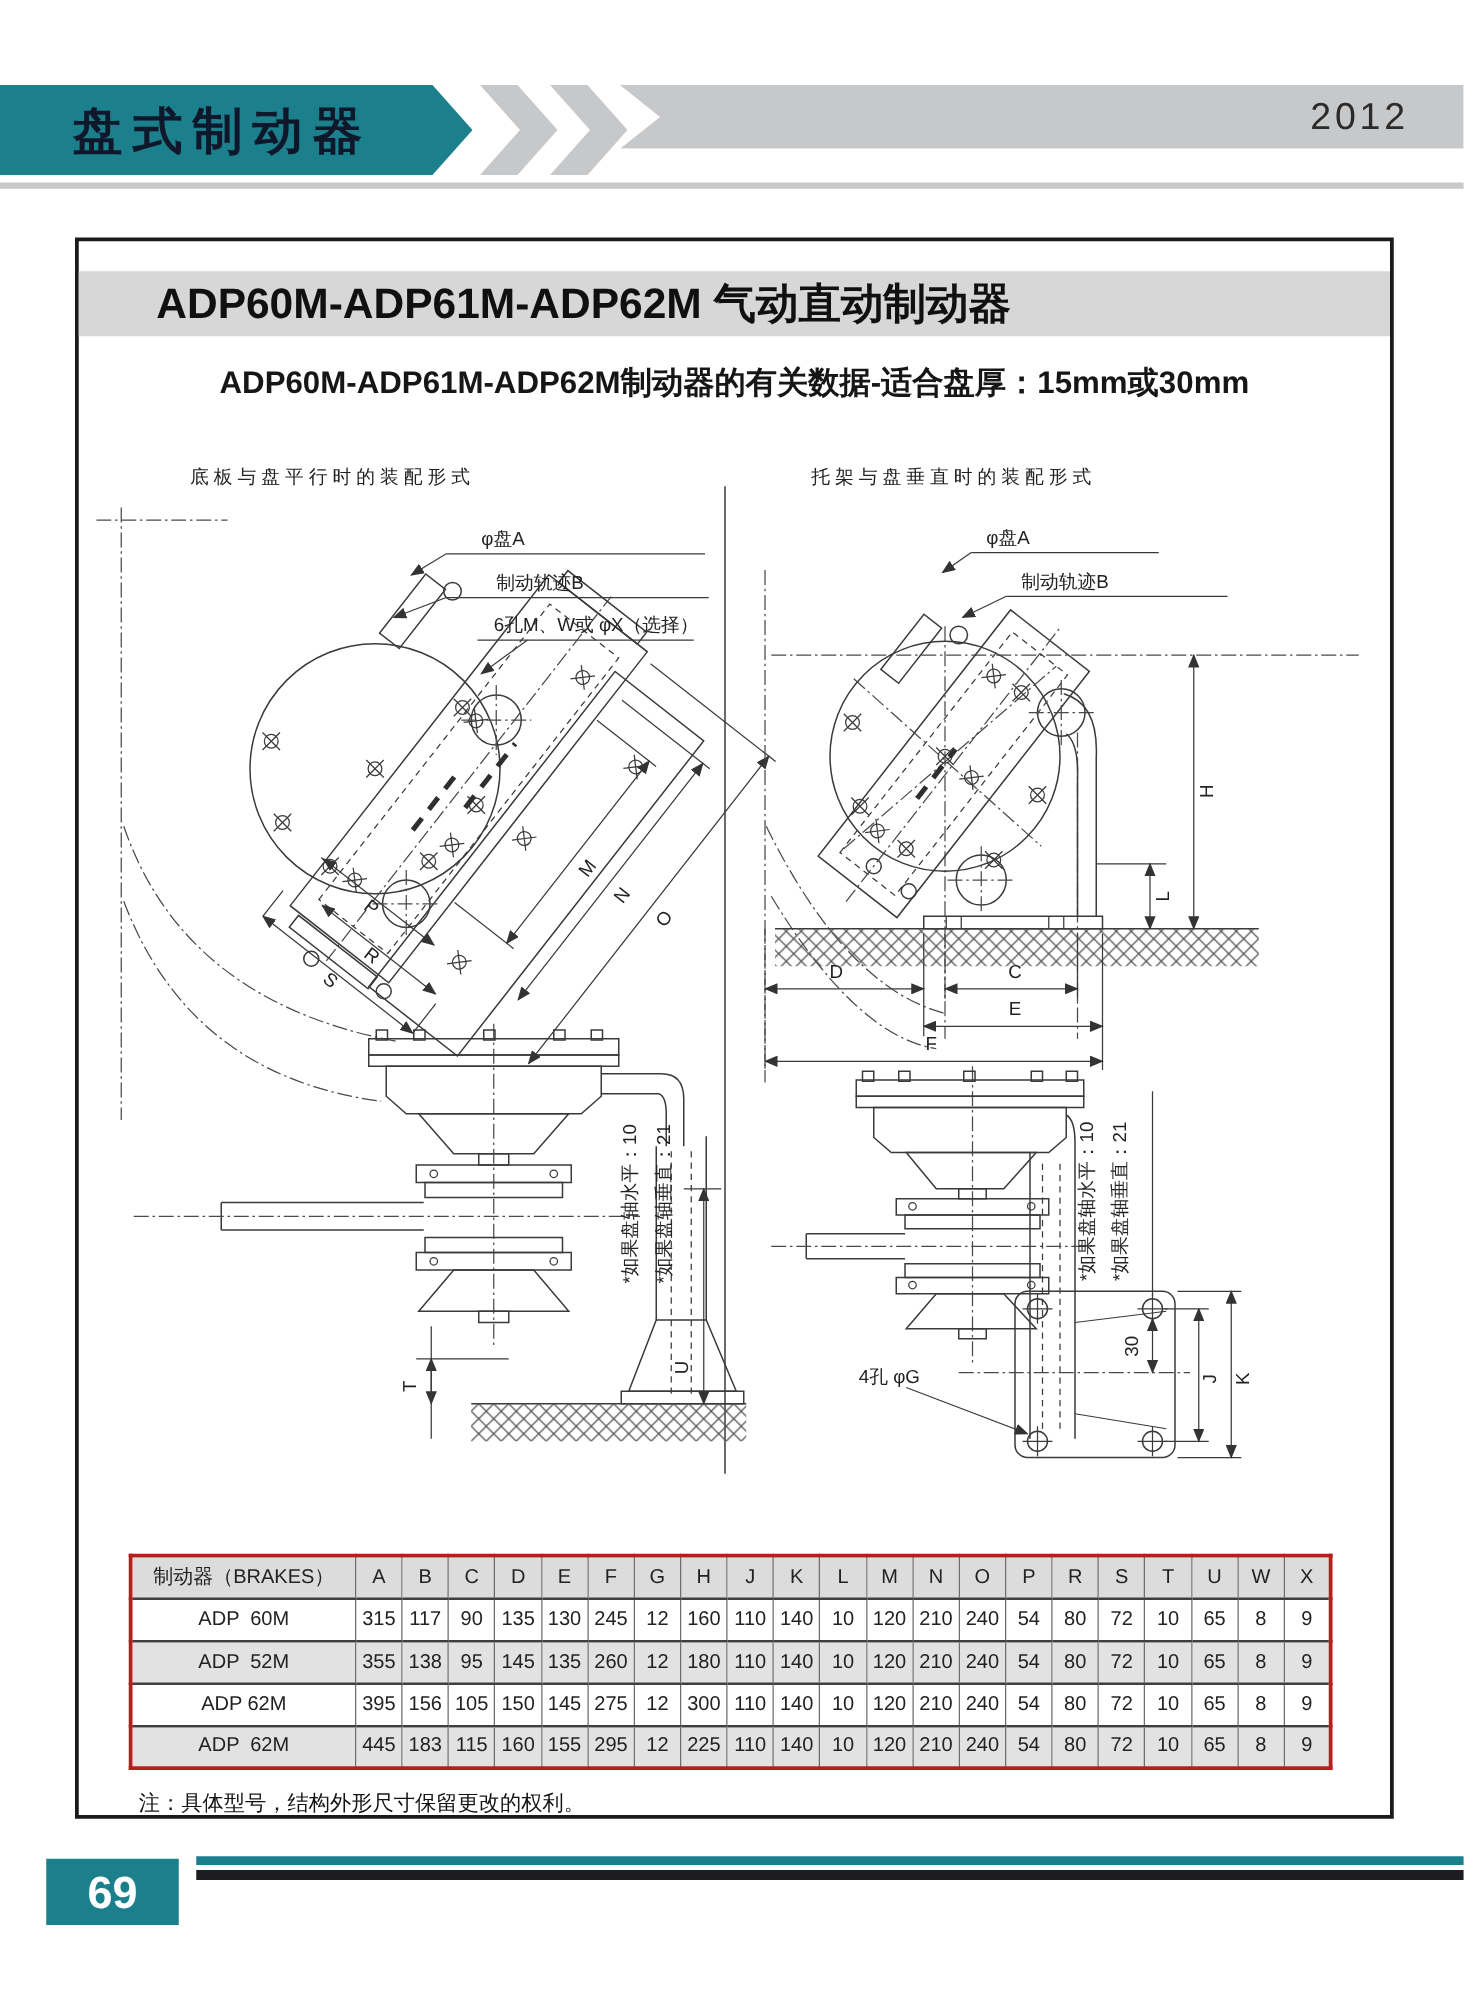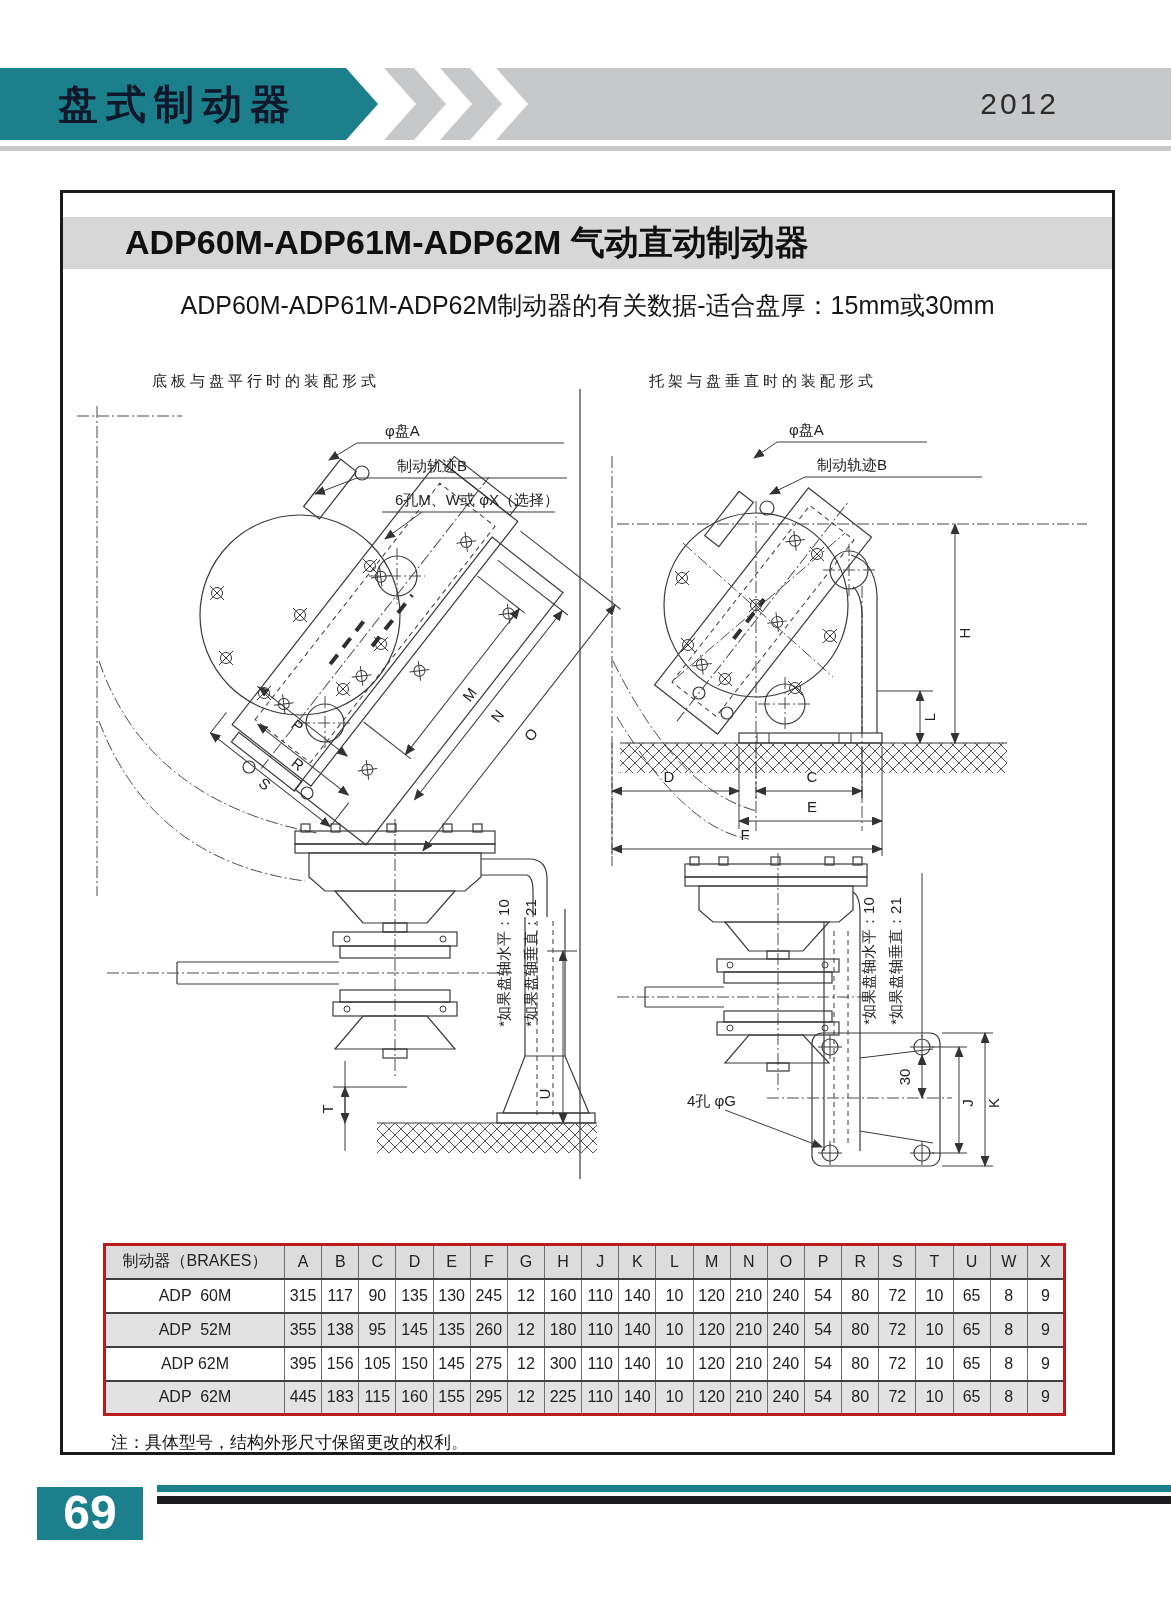--- a/index.html
+++ b/index.html
@@ -19,33 +19,33 @@
     left:0;top:68px;width:378px;height:72px;background:var(--teal);
     clip-path:polygon(0 0,346px 0,378px 50%,346px 100%,0 100%);
     display:flex;align-items:center;padding-left:58px;
     color:#0f172a;font-size:40px;font-weight:bold;letter-spacing:8px;
   }
   .chev{top:68px;width:62px;height:72px;background:var(--chev);
     clip-path:polygon(0 0,30px 0,62px 50%,30px 100%,0 100%,32px 50%);}
   #chev1{left:384px}
   #chev2{left:440px}
   #band{
-    left:496px;top:68px;width:675px;height:72px;background:var(--chev);
+    left:496px;top:68px;width:675px;height:51px;background:var(--chev);
     clip-path:polygon(0 0,100% 0,100% 100%,0 100%,32px 50%);
-    display:flex;align-items:center;justify-content:flex-end;padding-right:112px;
+    display:flex;align-items:center;justify-content:flex-end;padding-right:44px;
     font-size:30px;letter-spacing:3px;color:#2b2b2b;
   }
   #header-underline{left:0;top:146px;width:1171px;height:5px;background:#c9c9c9}
 
   
   #content-box{left:60px;top:190px;width:1055px;height:1265px;border:3px solid #1a1a1a;background:#fff}
   #title-band{position:absolute;left:0;top:24px;width:100%;height:52px;background:var(--titleband);
     display:flex;align-items:center;padding-left:62px;font-size:34px;font-weight:bold;color:#101010}
   #subtitle{position:absolute;left:0;top:96px;width:100%;text-align:center;
-    font-size:25px;font-weight:normal;color:#161616}
+    font-size:25px;font-weight:bold;color:#161616}
   #diagrams{position:absolute;left:14px;top:168px;width:1040px;height:848px}
 
   
   .s{stroke:#3a3a3a;fill:none;stroke-width:1.2px}
   .thin{stroke:#3a3a3a;fill:none;stroke-width:1px}
   .cl{stroke:#4a4a4a;fill:none;stroke-width:1px;stroke-dasharray:12 3 2 3}
   .dsh{stroke:#3a3a3a;fill:none;stroke-width:1px;stroke-dasharray:5 4}
   .pad{stroke:#2f2f2f;fill:none;stroke-width:4px;stroke-dasharray:12 9}
   .dim{stroke:#3a3a3a;fill:none;stroke-width:1px}
   text.lbl{font-size:15px;fill:#222;font-family:"Liberation Sans",sans-serif}
@@ -60,21 +60,21 @@
     border-top:2.2px solid #3f3f3f;border-bottom:2.2px solid #3f3f3f;
     text-align:center;vertical-align:middle;font-size:16px;font-weight:normal;
     color:#222;height:34px;padding:0;overflow:hidden}
   #dim-table thead tr{background:var(--thead)}
   #dim-table tbody tr:nth-child(even){background:var(--stripe)}
   #dim-table .model-cell{white-space:pre}
   #note{position:absolute;left:48px;top:1238px;font-size:17px;color:#131313}
 
   
   #page-box{left:37px;top:1487px;width:106px;height:53px;background:var(--teal);
-    display:flex;align-items:flex-end;justify-content:center;color:#fff;font-size:48px;font-weight:bold}
+    display:flex;align-items:center;justify-content:center;color:#fff;font-size:36px;font-weight:bold}
   #teal-bar{left:157px;top:1485px;width:1014px;height:7px;background:var(--teal)}
   #black-bar{left:157px;top:1496px;width:1014px;height:8px;background:var(--fblack)}
 </style>
 </head>
 <body>
 
 <div class="abs" id="banner">
   <span>盘式制动器</span>
 </div>
 <div class="abs chev" id="chev1"></div>

